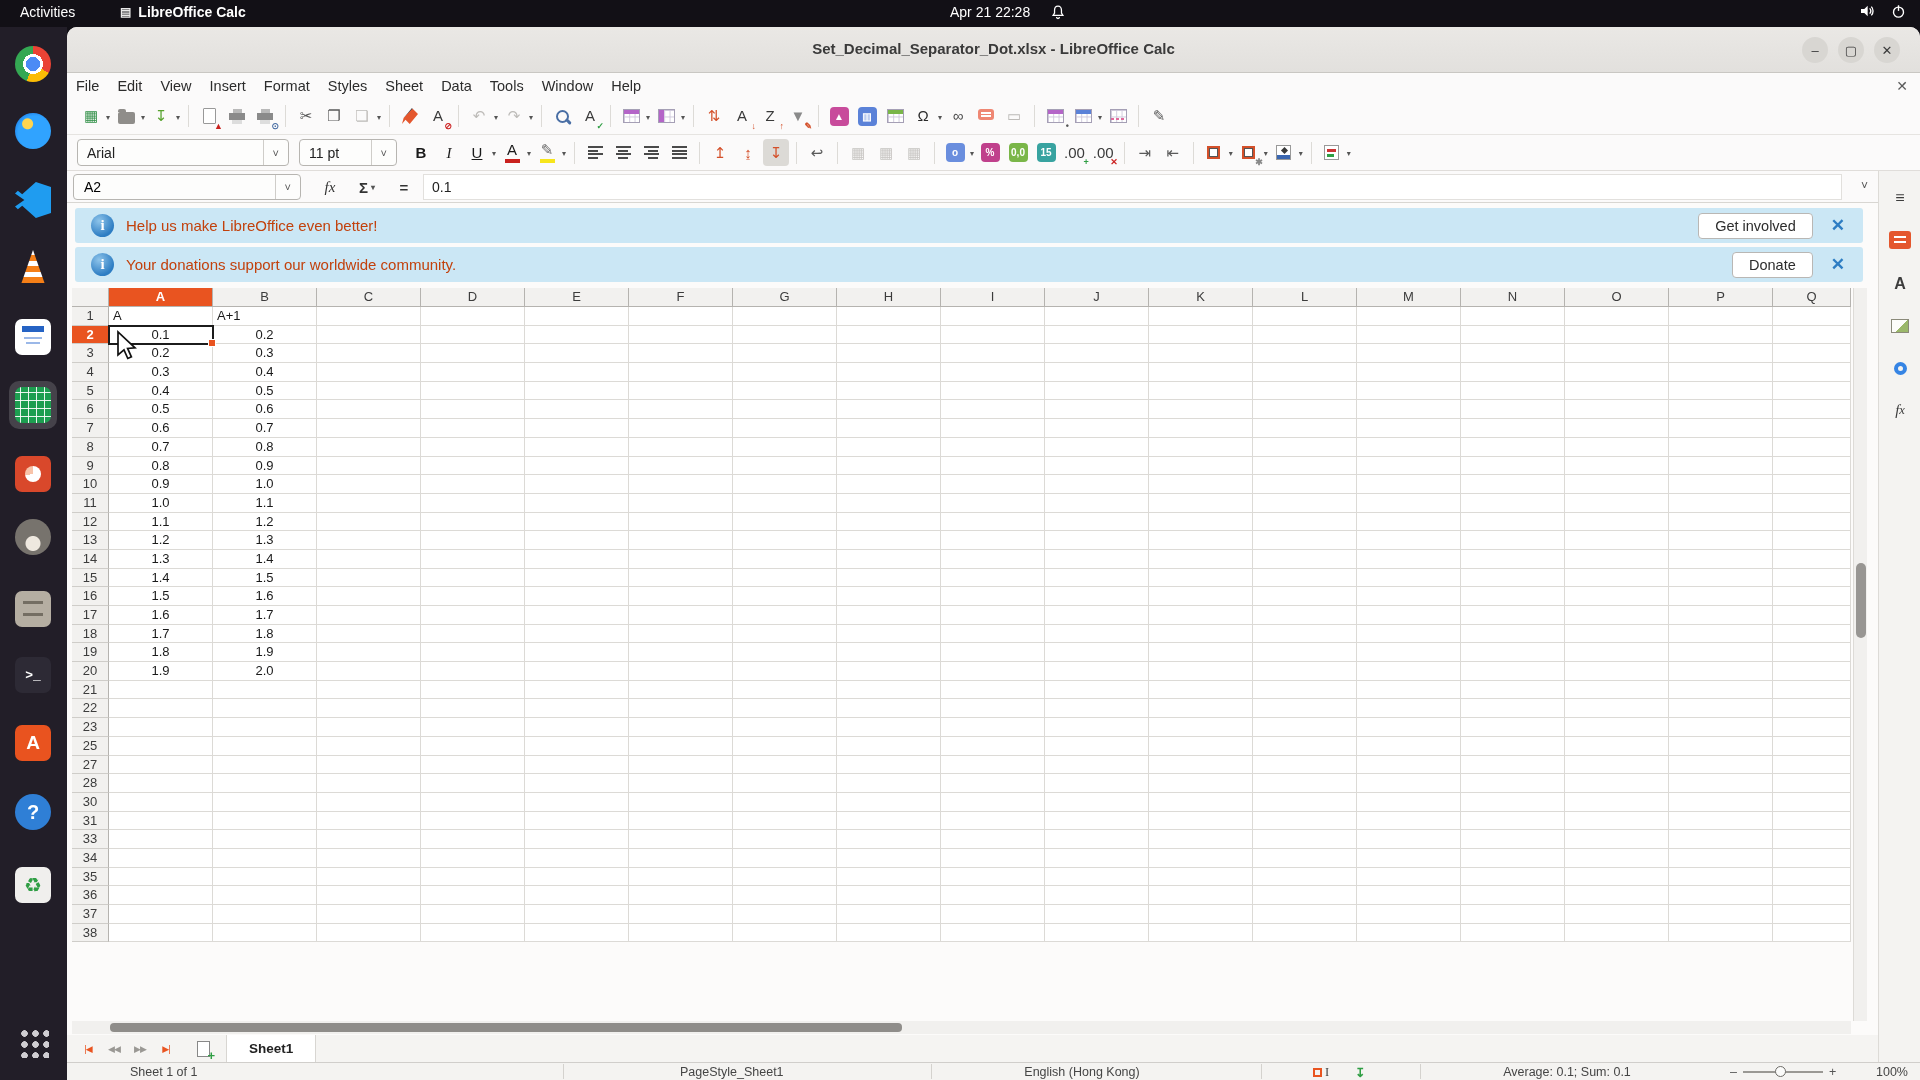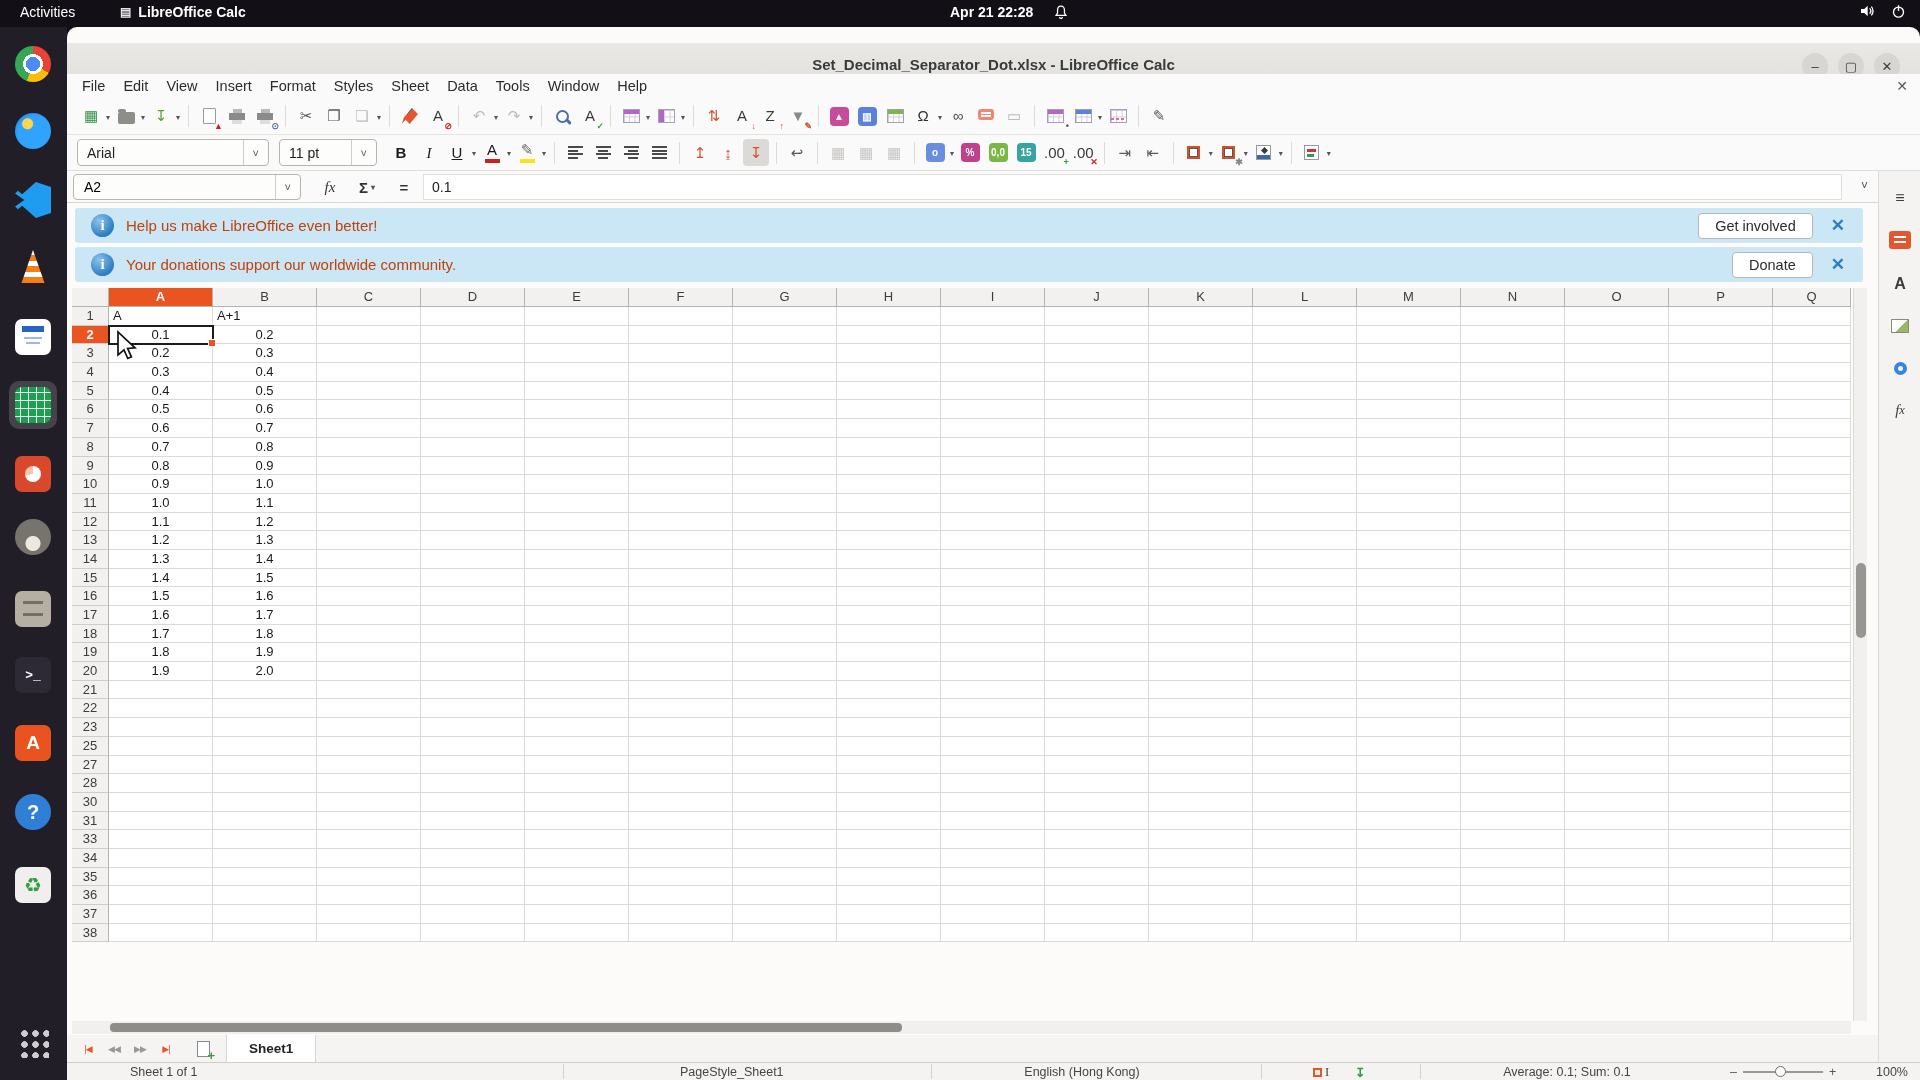--- a/index.html
+++ b/index.html
@@ -4,21 +4,21 @@
 <style>
   *{margin:0;padding:0;box-sizing:border-box}
   html,body{width:1920px;height:1080px;background:#121016;font-family:"Liberation Sans",sans-serif;overflow:hidden}
   .screen{position:relative;width:1920px;height:1080px;background:#121016}
 
   
   #topbar{position:absolute;left:0;top:0;width:1920px;height:27px;background:#121016;color:#fff;font-size:14px;display:flex;align-items:center}
   .tb-act{position:absolute;left:14px;top:4px;padding:0 6px}
   .tb-app{position:absolute;left:120px;top:4px;display:flex;align-items:center;gap:7px;font-weight:bold}
   .winic{font-size:12px;color:#e8e8e8}
-  .tb-clock{position:absolute;left:950px;top:4px;display:flex;align-items:center;gap:21px;font-weight:bold}
+  .tb-clock{position:absolute;left:950px;top:4px;display:flex;align-items:center;gap:21px;font-weight:normal}
   .tb-right{position:absolute;right:14px;top:3px;display:flex;align-items:center;gap:16px}
 
   
   #dock{position:absolute;left:0;top:27px;width:67px;height:1053px;background:#221e28}
   .dock-item{position:absolute;left:9px;width:48px;height:48px;display:flex;align-items:center;justify-content:center}
   .dock-item.active{background:rgba(255,255,255,.16);border-radius:10px}
   .dic{width:36px;height:36px;display:flex;align-items:center;justify-content:center;font-size:20px}
   .ic-chrome{border-radius:50%;background:radial-gradient(circle,#4c8bf5 0 7px,#fff 7px 10px,transparent 10px),conic-gradient(#ea4335 0 120deg,#fbbc05 120deg 200deg,#34a853 200deg 360deg)}
   .ic-firefox{border-radius:50%;background:radial-gradient(circle at 35% 30%,#ffd54f 0 5px,transparent 6px),radial-gradient(circle at 55% 55%,#30a3ff 0 60%,#0a5bd0 100%)}
   .ic-vscode{background:#1f9cf0;clip-path:polygon(58% 0%,100% 14%,100% 86%,58% 100%,20% 66%,8% 76%,0% 68%,26% 50%,0% 32%,8% 24%,20% 34%)}
@@ -31,47 +31,47 @@
   .ic-files{background:#b5aea2;border-radius:7px;background-image:linear-gradient(#746e63 0 0),linear-gradient(#746e63 0 0);background-size:20px 3px,20px 3px;background-position:center 10px,center 22px;background-repeat:no-repeat}
   .ic-terminal{background:#2d2a35;border-radius:7px;color:#fff;font-family:"Liberation Mono",monospace;font-size:13px;font-weight:bold}
   .ic-software{background:#e9531f;border-radius:7px;color:#fff;font-weight:bold;font-size:19px}
   .ic-help{border-radius:50%;background:#2f7fd6;color:#fff;font-weight:bold;font-size:20px}
   .ic-trash{background:#f0efed;border-radius:7px;color:#2f9e44;font-size:20px}
   .ic-appgrid{background:radial-gradient(#cfcdd2 3px,transparent 3.6px);background-size:11px 11px;background-position:2px 2px;width:32px;height:32px}
 
   
   #window{position:absolute;left:67px;top:27px;width:1853px;height:1053px;background:#fcfbfa;border-radius:10px 10px 0 0;overflow:hidden}
 
-  #titlebar{position:absolute;left:0;top:16px;width:100%;height:46px;background:linear-gradient(#eae8e5,#e2e0dd);border-bottom:1px solid #c9c7c3}
+  #titlebar{position:absolute;left:0;top:0;width:100%;height:46px;background:linear-gradient(#eae8e5,#e2e0dd);border-bottom:1px solid #c9c7c3}
   .title{position:absolute;left:0;right:0;top:13px;text-align:center;font-weight:bold;font-size:15px;color:#3a3a3a}
   .wbtn{position:absolute;top:10px;width:26px;height:26px;border-radius:50%;background:#d8d6d2;color:#3b3b3b;display:flex;align-items:center;justify-content:center;font-size:13px}
   .wbtn.min{right:92px}.wbtn.max{right:56px}.wbtn.close{right:20px}
 
-  #menubar{position:absolute;left:0;top:47px;width:100%;height:24px;background:#fbfafa;display:flex;align-items:center;padding-left:6px;font-size:14.5px;color:#2c2c2c}
+  #menubar{position:absolute;left:0;top:47px;width:100%;height:24px;background:#fbfafa;display:flex;align-items:center;font-size:14.5px;color:#2c2c2c}
   .mi{padding:2px 9px;border-radius:3px}
   .mbclose{position:absolute;right:12px;color:#5a5a5a;font-size:14px}
 
   #tb1{position:absolute;left:0;top:71px;width:100%;height:37px;background:#fbfafa;border-bottom:1px solid #e6e4e1;display:flex;align-items:center;padding-left:10px}
   #tb2{position:absolute;left:0;top:108px;width:100%;height:36px;background:#fbfafa;border-bottom:1px solid #e0ddda;display:flex;align-items:center;padding-left:10px}
   .tbbtn{position:relative;min-width:26px;height:27px;border:0;background:transparent;display:inline-flex;align-items:center;justify-content:center;margin:0 1px;padding:0 3px;flex-direction:column}
   .tbbtn.act{background:#dcdad6;border-radius:4px}
   .tbsep{width:1px;height:22px;background:#dddbd7;margin:0 6px}
   .glyph{font-size:15px;line-height:16px}
   .glyph.b{font-weight:bold}
   .glyph.i{font-style:italic;font-family:"Liberation Serif",serif}
   .glyph.u{text-decoration:underline}
   .sub{position:absolute;right:-1px;bottom:-1px;font-size:9px;line-height:9px;font-weight:bold}
   .dd{font-size:8px;color:#555;margin-left:2px;align-self:center;position:absolute;right:-6px;top:10px}
   .tbbtn.hasdd{margin-right:8px}
   .cbar{width:15px;height:4px;margin-top:1px}
   .boxic{width:19px;height:19px;border-radius:4px;color:#fff;font-size:10px;font-weight:bold;display:flex;align-items:center;justify-content:center}
   .combo{height:27px;border:1px solid #b7b5b1;border-radius:4px;background:#fdfdfc;display:flex;align-items:center;font-size:14px;color:#222;margin-right:10px}
   .combo .cval{flex:1;padding:0 9px}
   .cdd{border-left:1px solid #cfcdc9;align-self:stretch;display:flex;align-items:center;padding:0 9px;color:#555;font-size:11px}
-  #fontcombo{width:192px}
+  #fontcombo{width:212px}
   #sizecombo{width:98px}
 
   
   #fbar{position:absolute;left:0;top:144px;width:100%;height:32px;background:#fbfafa;border-bottom:1px solid #d8d6d2;display:flex;align-items:center}
   .namebox{position:absolute;left:6px;top:3px;width:228px;height:26px;border:1px solid #b7b5b1;border-radius:4px;background:#fdfdfc;display:flex;align-items:center;font-size:14px}
   .namebox .cval{flex:1;padding:0 10px}
   .fico{position:absolute;top:3px;height:26px;display:flex;align-items:center;justify-content:center;font-size:15px;color:#333}
   .fico .dd{position:static;margin-left:3px}
   #fx{left:248px;width:30px;font-style:italic;font-family:"Liberation Serif",serif}
   #fsum{left:283px;width:34px;font-weight:bold}

